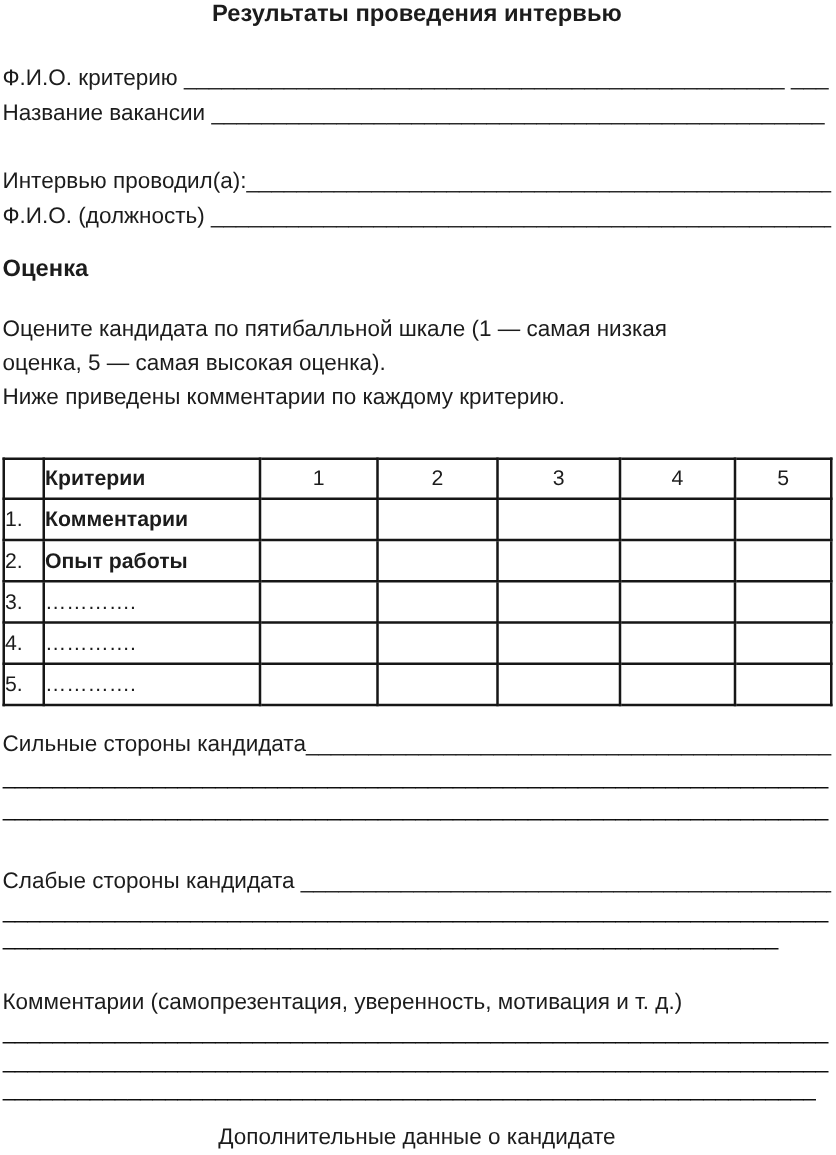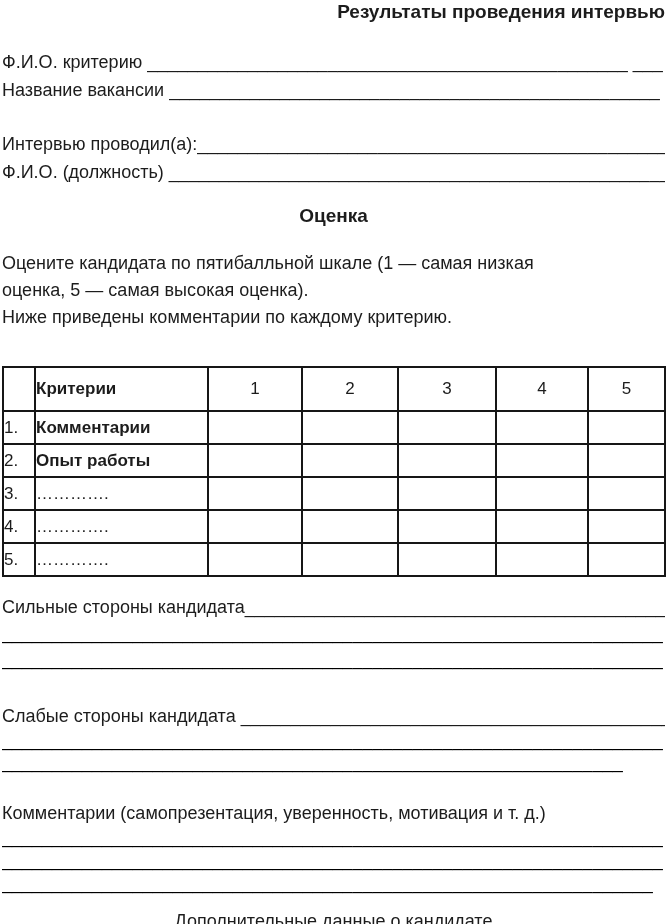--- a/index.html
+++ b/index.html
@@ -12,58 +12,57 @@
     color: #1c1c1c;
     font-family: "Liberation Sans", "DejaVu Sans", sans-serif;
     font-size: 18px;
     padding-left: 2px;
     padding-right: 4px;
     box-sizing: border-box;
     overflow: hidden;
   }
   .doc-title {
     margin-top: 1px;
-    text-align: right;
+    text-align: center;
     font-weight: bold;
     font-size: 19px;
     line-height: 22px;
   }
   .fields { margin-top: 25px; }
   .field-row {
     white-space: nowrap;
     overflow: hidden;
     line-height: 28px;
     width: 663px;
   }
   .field-row.gap-above { margin-top: 26px; }
   .blank { letter-spacing: 0; }
   .section-heading {
     margin-top: 19px;
-    text-align: center;
     font-weight: bold;
     font-size: 19px;
     line-height: 22px;
   }
   .instructions { margin-top: 23px; }
   .instructions .instr-line { line-height: 27px; white-space: nowrap; overflow: hidden; }
   table.score-table {
     margin-top: 35px;
     border-collapse: collapse;
     table-layout: fixed;
     width: 663px;
   }
   table.score-table td {
     border: 2px solid #161616;
     padding: 0;
     overflow: hidden;
     vertical-align: middle;
     font-size: 17px;
   }
   table.score-table tr { height: 33px; }
-  table.score-table tr.hdr { height: 44px; }
+  table.score-table tr.hdr { height: 32px; }
   td.c-num { padding-left: 6px; font-size: 16px; }
   td.c-crit { padding-left: 7px; }
   td.c-crit.bold { font-weight: bold; }
   td.c-score { text-align: center; font-size: 18px; }
   .label-row {
     white-space: nowrap;
     overflow: hidden;
     line-height: 26px;
     width: 663px;
   }

